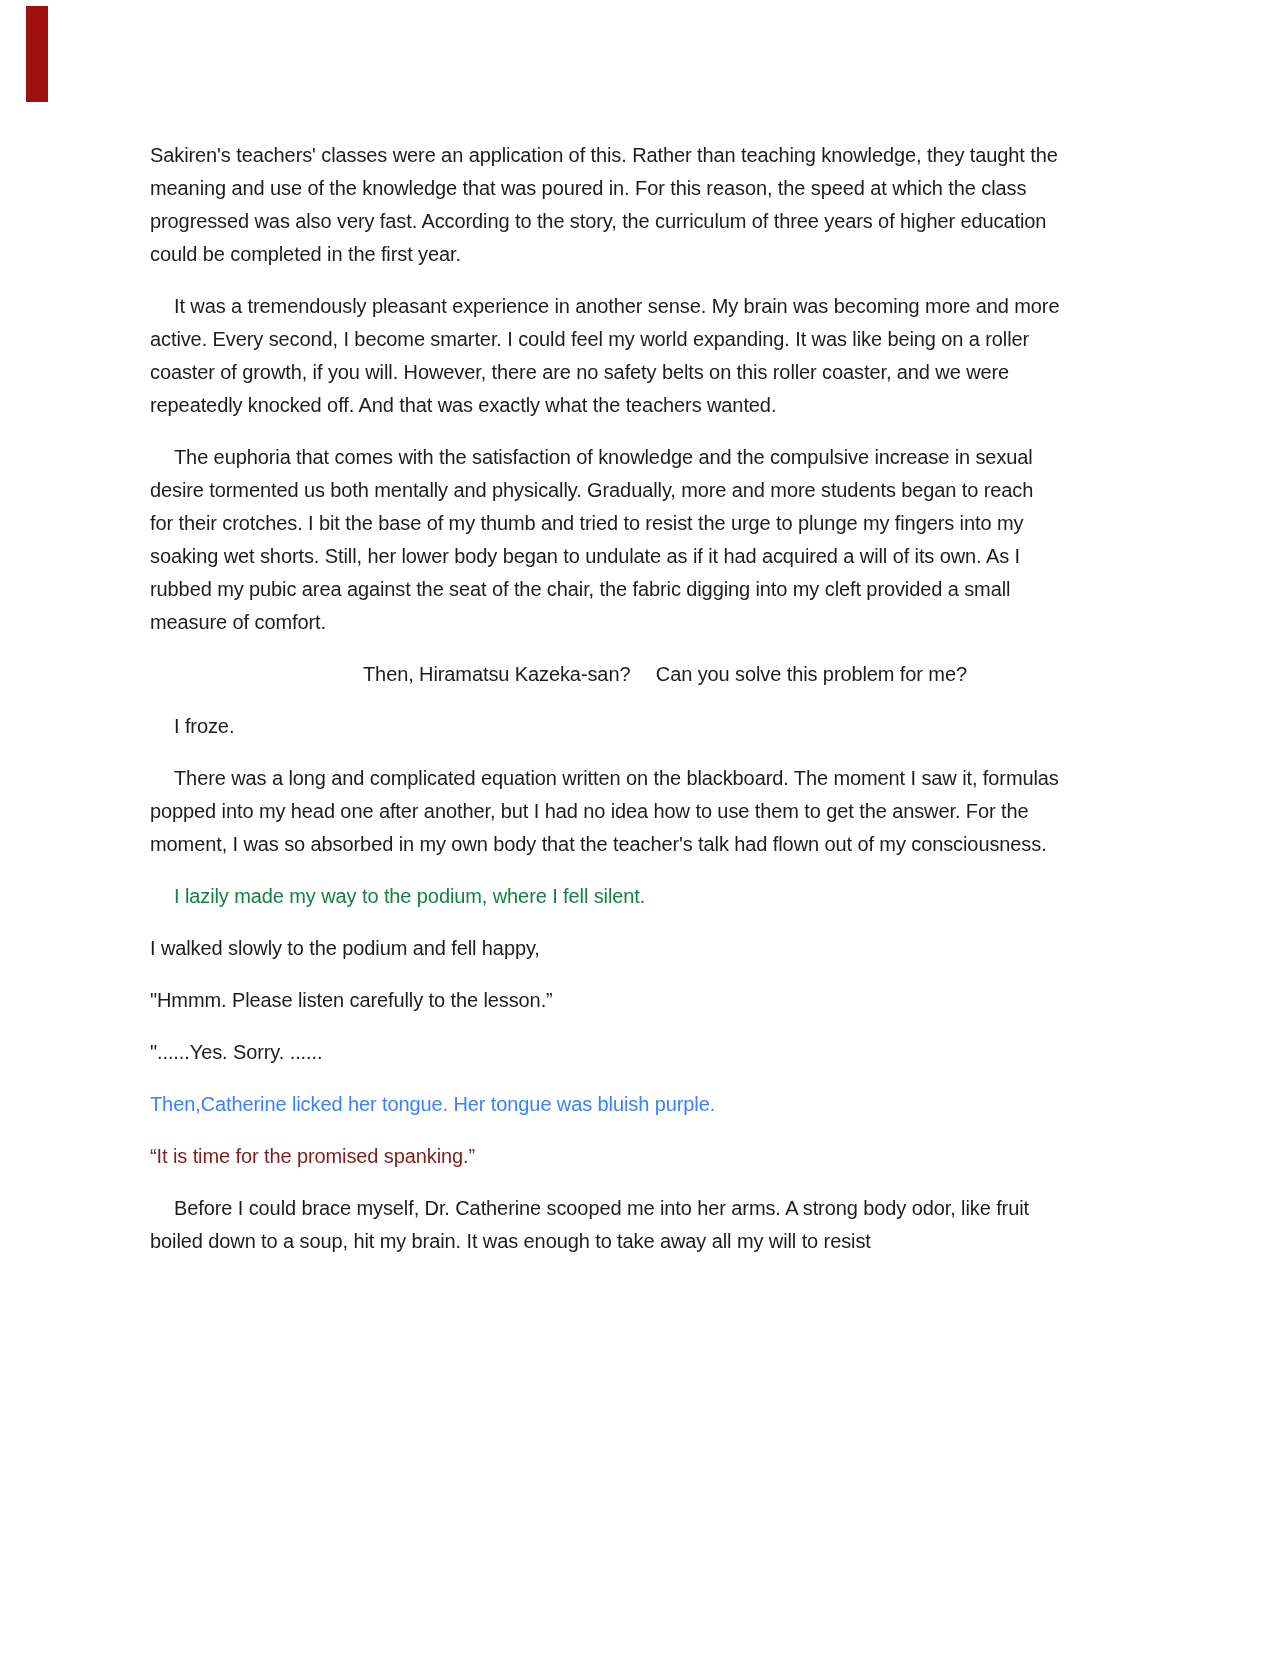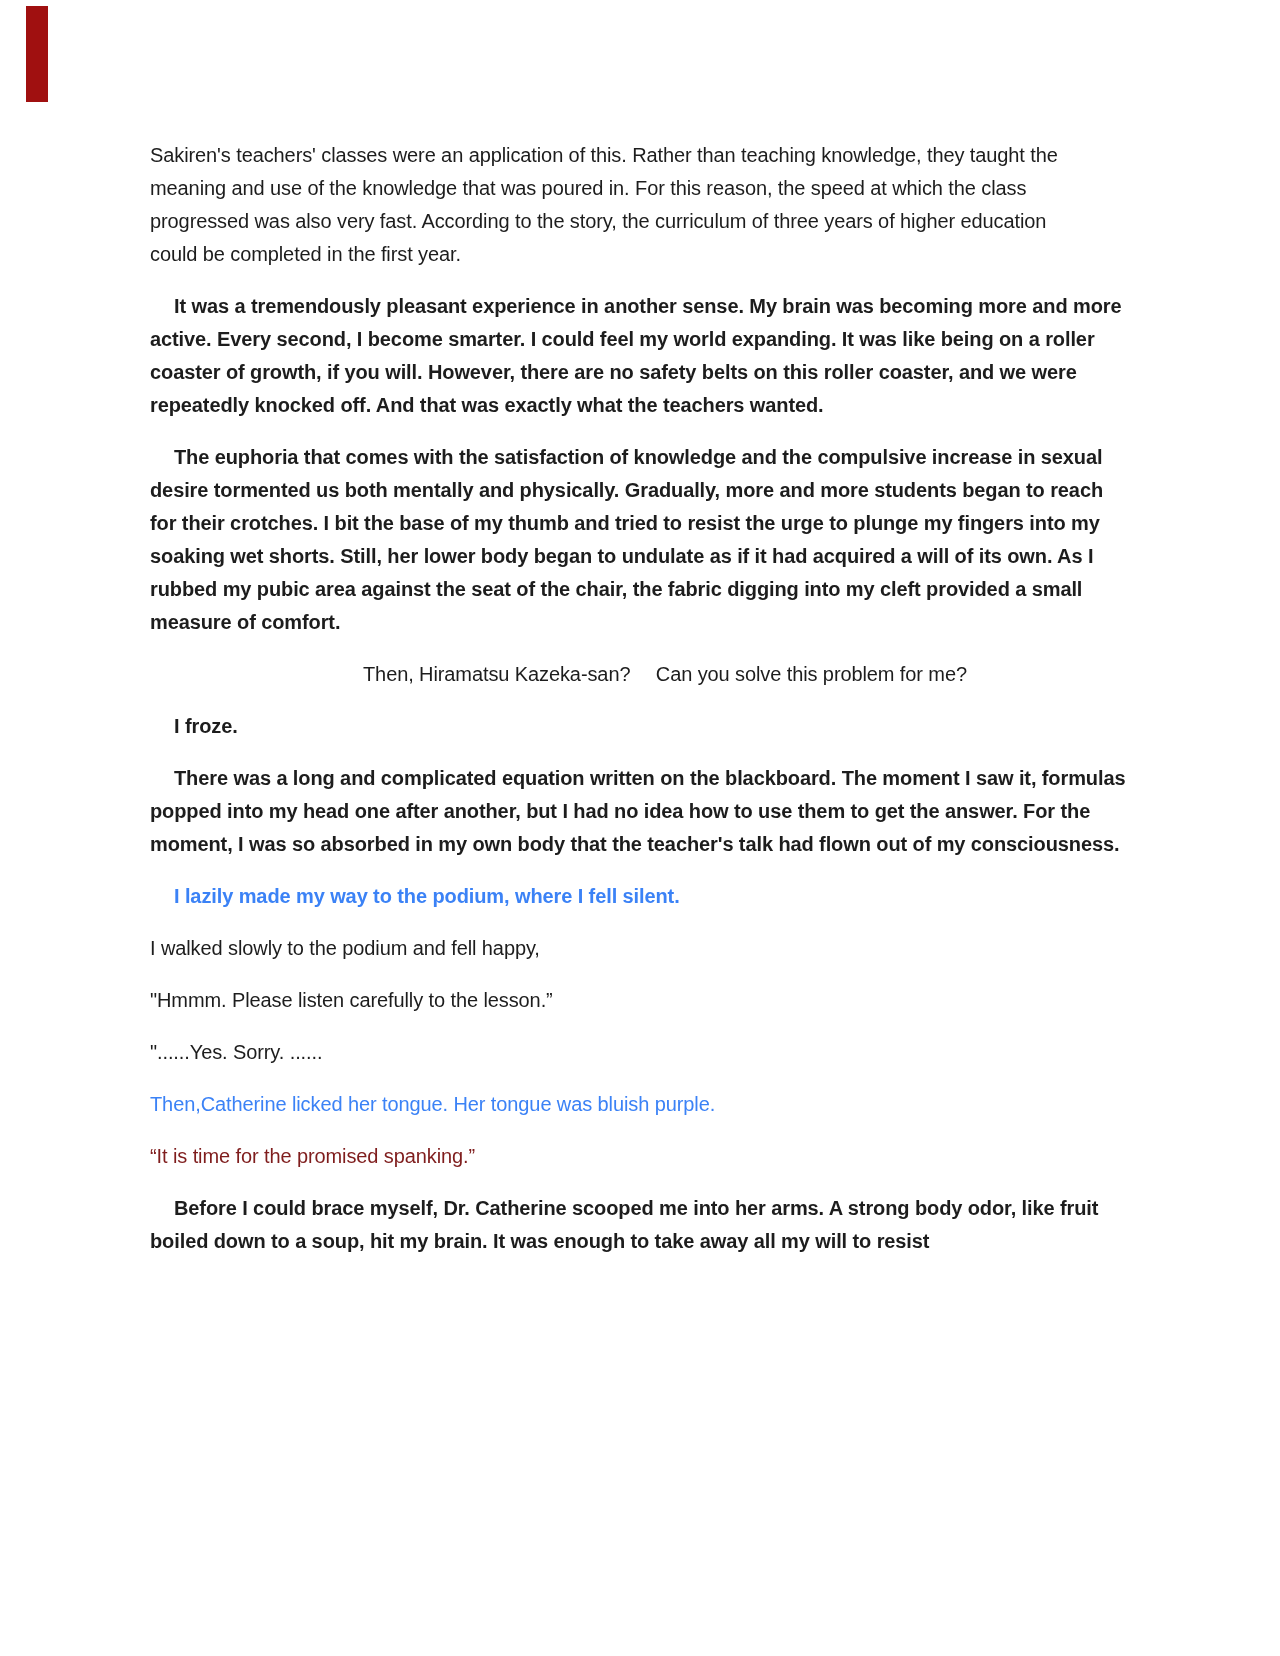--- a/index.html
+++ b/index.html
@@ -31,21 +31,20 @@
     font-family: "Liberation Sans", sans-serif;
     font-size: 20px;
     line-height: 33px;
     color: #1d1d1d;
     margin: 0 0 19px 0;
     white-space: pre-wrap;
     letter-spacing: -0.1px;
   }
   .para.indent {
     text-indent: 24px;
-    font-weight: bold;
   }
 </style>
 </head>
 <body>
 
 <div id="page" style="background: rgb(255, 255, 255);">
   <div id="accent-bar" style="background: rgb(160, 16, 16);"></div>
   <div id="content">
     <p class="para" style="color: rgb(29, 29, 29);">Sakiren's teachers' classes were an application of this. Rather than teaching knowledge, they taught the
 meaning and use of the knowledge that was poured in. For this reason, the speed at which the class
@@ -59,21 +58,21 @@
 desire tormented us both mentally and physically. Gradually, more and more students began to reach
 for their crotches. I bit the base of my thumb and tried to resist the urge to plunge my fingers into my
 soaking wet shorts. Still, her lower body began to undulate as if it had acquired a will of its own. As I
 rubbed my pubic area against the seat of the chair, the fabric digging into my cleft provided a small
 measure of comfort.</p>
     <p class="para" style="color: rgb(29, 29, 29); text-align: center;">Then, Hiramatsu Kazeka-san?  Can you solve this problem for me?</p>
     <p class="para indent" style="color: rgb(29, 29, 29);">I froze.</p>
     <p class="para indent" style="color: rgb(29, 29, 29);">There was a long and complicated equation written on the blackboard. The moment I saw it, formulas
 popped into my head one after another, but I had no idea how to use them to get the answer. For the
 moment, I was so absorbed in my own body that the teacher's talk had flown out of my consciousness.</p>
-    <p class="para indent" style="color: #3b82f6; margin-top: 16px;">I lazily made my way to the podium, where I fell silent.</p>
+    <p class="para indent" style="color: #15803d; margin-top: 16px;">I lazily made my way to the podium, where I fell silent.</p>
     <p class="para" style="color: rgb(29, 29, 29);">I walked slowly to the podium and fell happy,</p>
     <p class="para" style="color: rgb(29, 29, 29);">"Hmmm. Please listen carefully to the lesson.”</p>
     <p class="para" style="color: rgb(29, 29, 29);">"......Yes. Sorry. ......</p>
     <p class="para" style="color: #3b82f6;">Then,Catherine licked her tongue. Her tongue was bluish purple.</p>
     <p class="para" style="color: #7f1d1d;">“It is time for the promised spanking.”</p>
     <p class="para indent" style="color: rgb(29, 29, 29);">Before I could brace myself, Dr. Catherine scooped me into her arms. A strong body odor, like fruit
 boiled down to a soup, hit my brain. It was enough to take away all my will to resist</p>
     <p class="para" style="color: rgb(29, 29, 29);">"Oh, ....... Stop .......</p>
   </div>
 </div>

